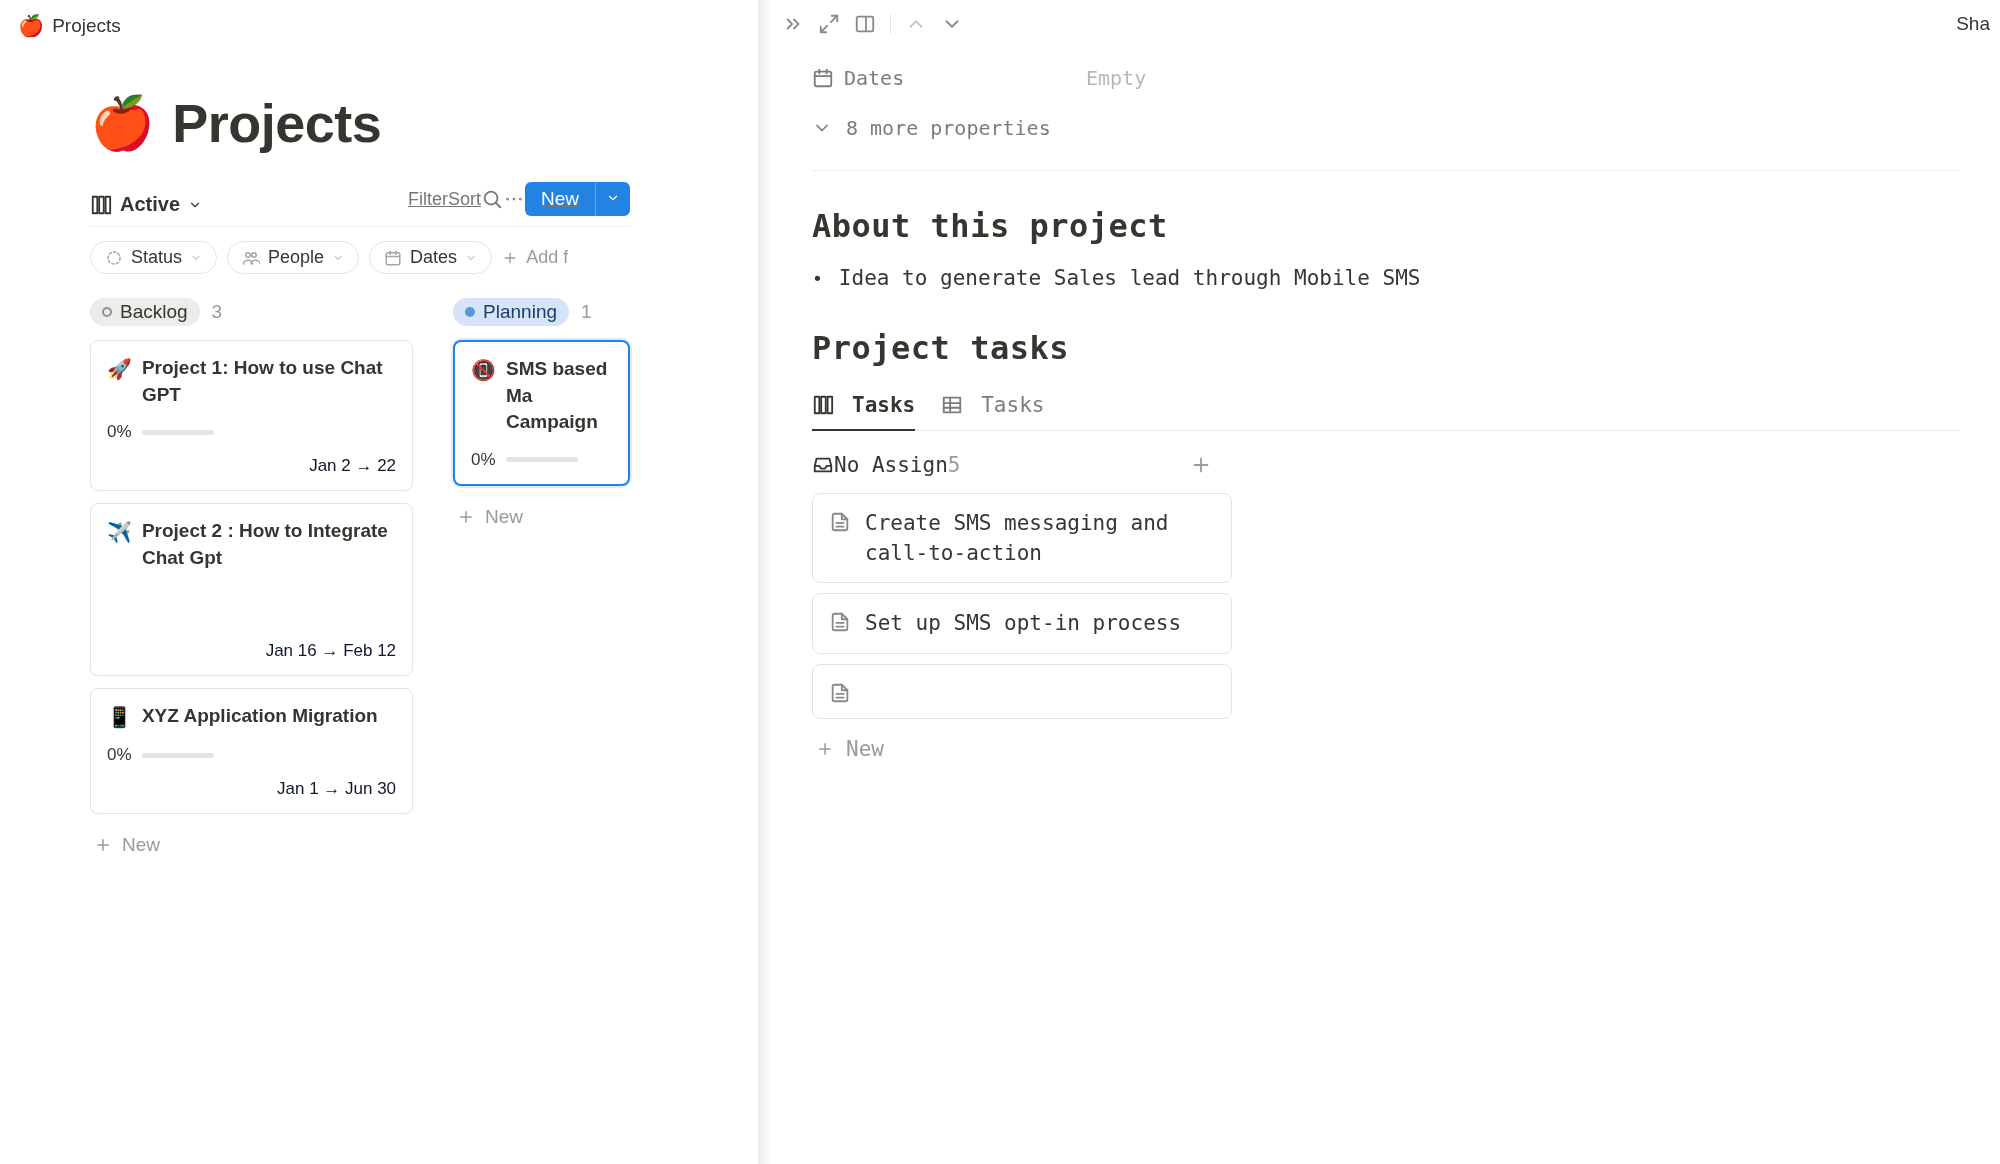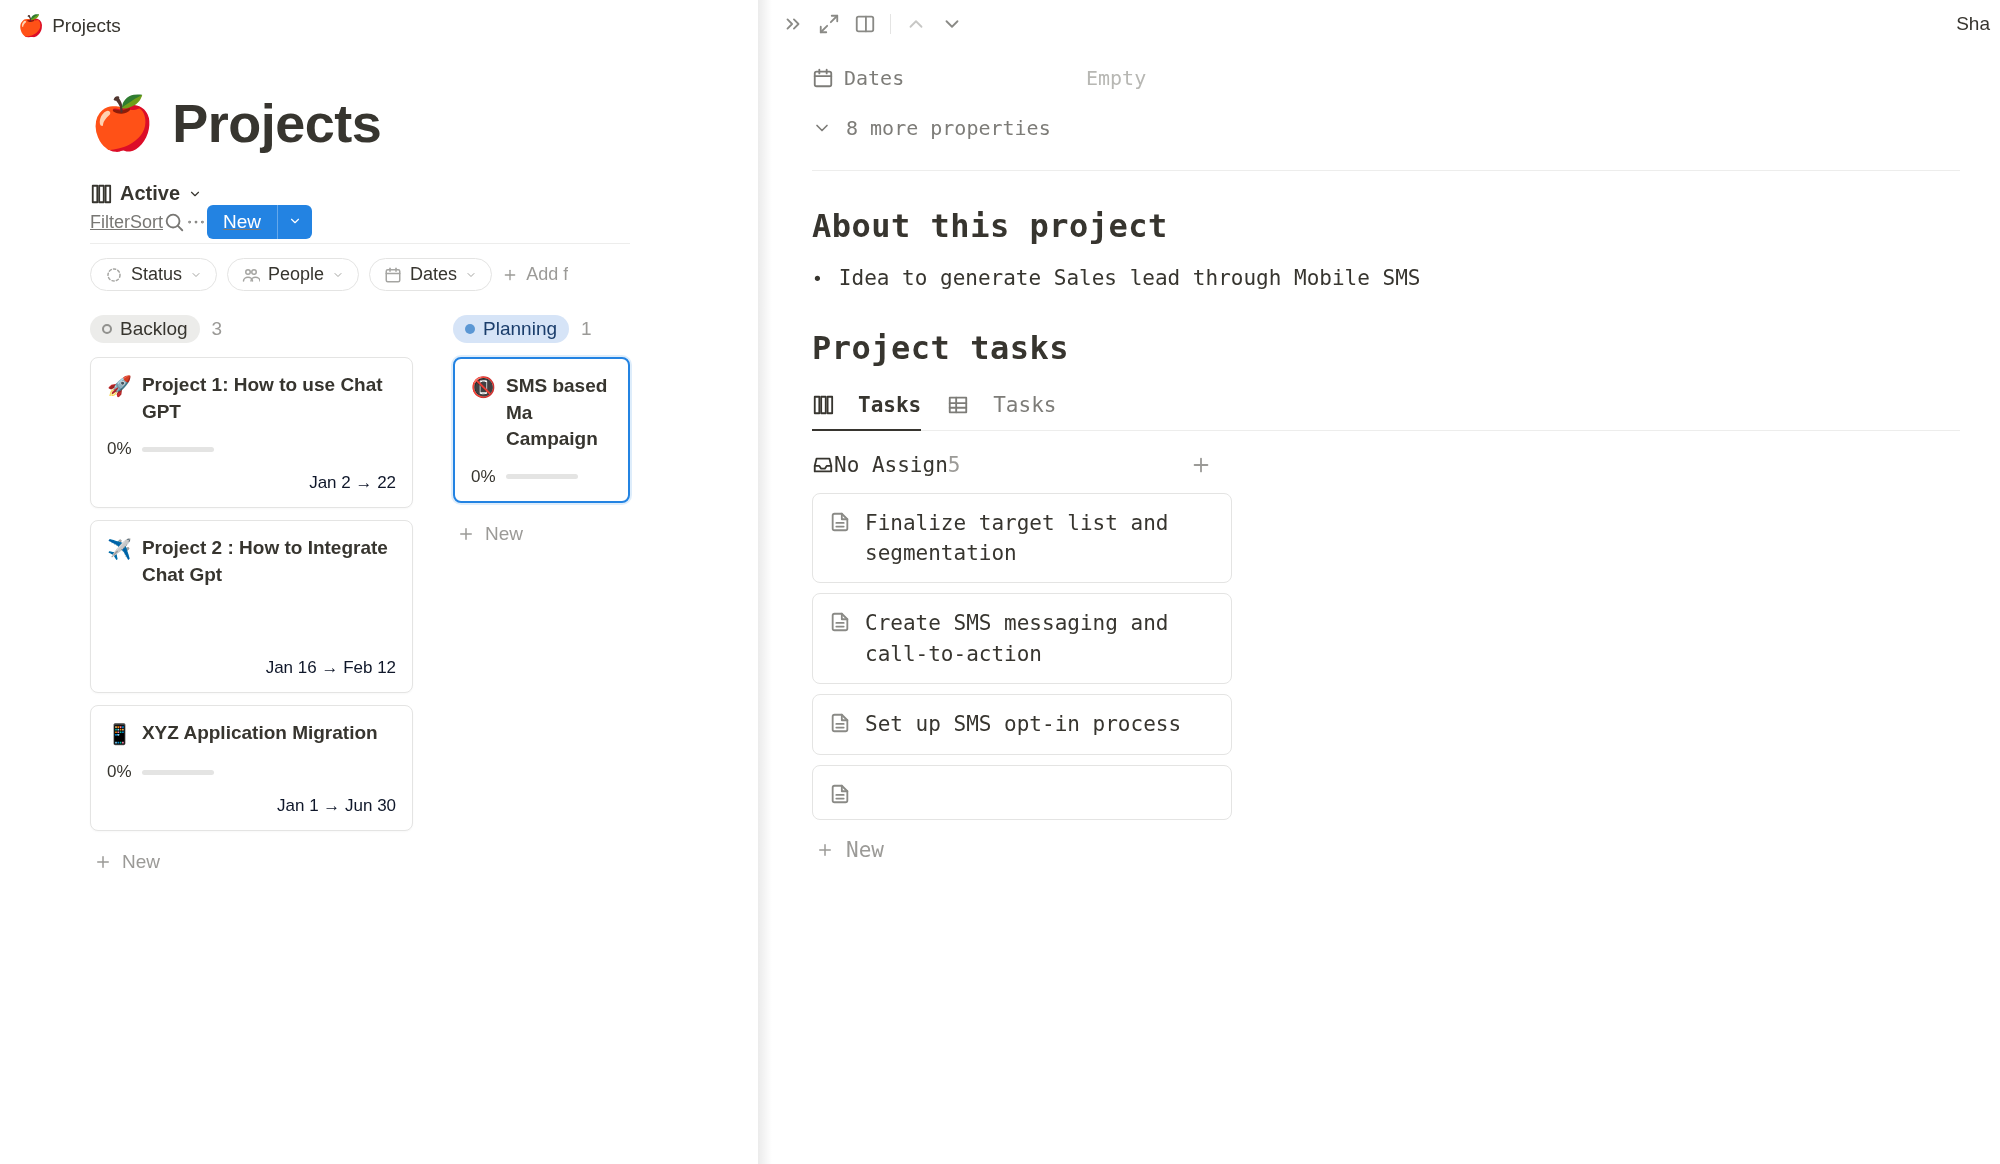--- a/index.html
+++ b/index.html
@@ -42,25 +42,24 @@
   gap: 18px;
   font-size: 54px;
   font-weight: 700;
   letter-spacing: -0.5px;
   margin-bottom: 28px;
 }
 .page-title .emoji { font-size: 52px; }
 
 .view-bar {
   display: flex;
-  align-items: flex-start;
+  align-items: flex-end;
   justify-content: space-between;
-  padding-bottom: 4px;
+  padding-bottom: 10px;
   border-bottom: 1px solid #ededec;
-  flex-direction: column;
 }
 .view-switcher {
   display: flex;
   align-items: center;
   gap: 8px;
   font-size: 20px;
   font-weight: 600;
   cursor: pointer;
 }
 .view-switcher svg.board-icon { width: 22px; height: 22px; }
@@ -274,21 +273,21 @@
 .bullet-item .bullet { font-size: 18px; padding-top: 2px; }
 
 .tasks-tabs {
   display:flex;
   align-items:center;
   gap: 26px;
   border-bottom: 1px solid #ededec;
   font-size: 21px;
 }
 .tab {
-  display:flex; align-items:center; gap:24px;
+  display:flex; align-items:center; gap:18px;
   padding: 8px 0 12px;
   color:#7d7c78;
   cursor:pointer;
 }
 .tab svg { width: 22px; height: 22px; }
 .tab.active { color:#37352f; font-weight:600; border-bottom:2px solid #37352f; margin-bottom:-1px; }
 
 .group-head {
   display:flex;
   align-items:center;
@@ -622,47 +621,38 @@
     </div>
 
     <div class="tasks-list">
       <div class="task-card">
         <svg viewBox="0 0 24 24">
             <path d="M14 3H6a2 2 0 0 0-2 2v14a2 2 0 0 0 2 2h12a2 2 0 0 0 2-2V9z"></path>
             <polyline points="14 3 14 9 20 9"></polyline>
             <line x1="8" y1="13" x2="16" y2="13"></line>
             <line x1="8" y1="17" x2="16" y2="17"></line>
           </svg>
-        <span>Finalize target list and segmentation</span>
+        <span>Create SMS messaging and call-to-action</span>
       </div>
       <div class="task-card">
         <svg viewBox="0 0 24 24">
             <path d="M14 3H6a2 2 0 0 0-2 2v14a2 2 0 0 0 2 2h12a2 2 0 0 0 2-2V9z"></path>
             <polyline points="14 3 14 9 20 9"></polyline>
             <line x1="8" y1="13" x2="16" y2="13"></line>
             <line x1="8" y1="17" x2="16" y2="17"></line>
           </svg>
-        <span>Create SMS messaging and call-to-action</span>
+        <span>Set up SMS opt-in process</span>
       </div>
       <div class="task-card">
         <svg viewBox="0 0 24 24">
             <path d="M14 3H6a2 2 0 0 0-2 2v14a2 2 0 0 0 2 2h12a2 2 0 0 0 2-2V9z"></path>
             <polyline points="14 3 14 9 20 9"></polyline>
             <line x1="8" y1="13" x2="16" y2="13"></line>
             <line x1="8" y1="17" x2="16" y2="17"></line>
           </svg>
-        <span>Set up SMS opt-in process</span>
-      </div>
-      <div class="task-card">
-        <svg viewBox="0 0 24 24">
-            <path d="M14 3H6a2 2 0 0 0-2 2v14a2 2 0 0 0 2 2h12a2 2 0 0 0 2-2V9z"></path>
-            <polyline points="14 3 14 9 20 9"></polyline>
-            <line x1="8" y1="13" x2="16" y2="13"></line>
-            <line x1="8" y1="17" x2="16" y2="17"></line>
-          </svg>
       </div>
 
       <div class="new-task-row">
         <svg viewBox="0 0 24 24">
             <line x1="12" y1="5" x2="12" y2="19"></line>
             <line x1="5" y1="12" x2="19" y2="12"></line>
           </svg>
         <span>New</span>
       </div>
     </div>

